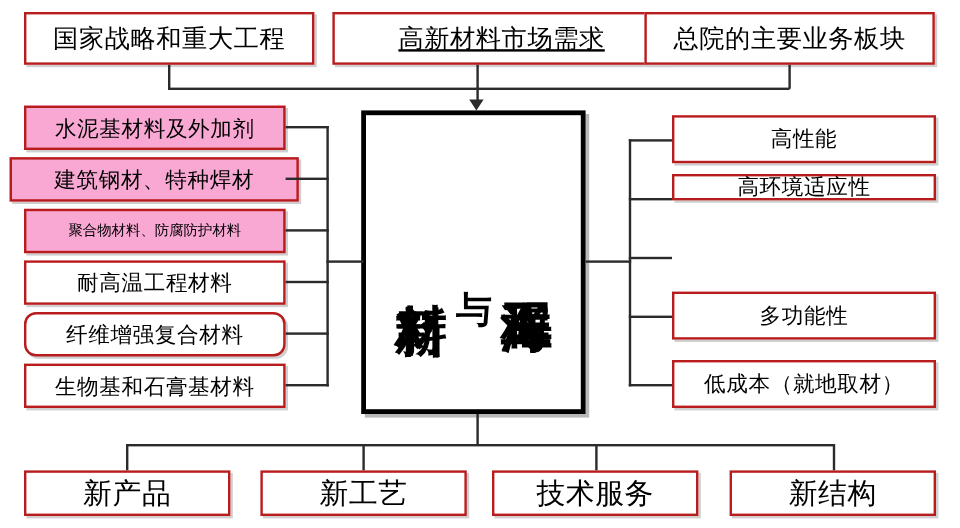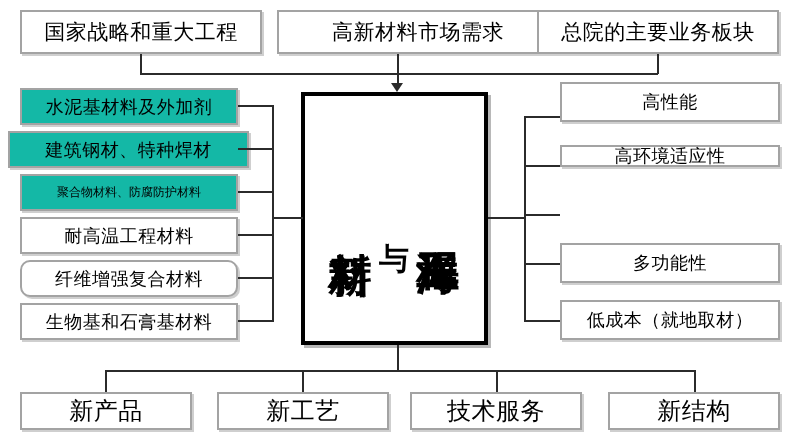--- a/index.html
+++ b/index.html
@@ -9,30 +9,30 @@
     font-family:"DejaVu Sans","Liberation Sans",sans-serif;
     overflow:hidden;
   }
   #stage{position:relative;width:800px;height:440px;}
 
   
   .box{
     position:absolute;
     box-sizing:border-box;
     background:#ffffff;
-    border:2px solid #a3a3a3;
+    border:2px solid #b91c1c;
     display:flex;align-items:center;justify-content:center;
     color:#000;
     letter-spacing:0.5px;
     white-space:nowrap;
   }
   .box.shadowed{
     box-shadow:2px 2px 0 0 #cfcfcf;
   }
-  .box.gray{background:#14b8a6;text-align:center;}
+  .box.gray{background:#f9a8d4;text-align:center;}
 
   .top-box{font-size:21px;}
   .side-box{font-size:18px;}
   .side-box.small{font-size:12px;letter-spacing:0px;}
   .bottom-box{font-size:24px;}
 
   
   .center-box{
     position:absolute;
     box-sizing:border-box;
@@ -70,21 +70,21 @@
 </style>
 </head>
 <body>
 
 <div id="stage">
 
   <div class="box top-box shadowed" style="left:20px;top:10px;width:242px;height:44px;">
     <span>国家战略和重大工程</span>
   </div>
 
-  <div class="box top-box shadowed" style="left:277px;top:10px;width:282px;height:44px;">
+  <div class="box top-box shadowed" style="left:277px;top:10px;width:282px;height:44px;text-decoration:underline;">
     <span>高新材料市场需求</span>
   </div>
 
   <div class="box top-box shadowed" style="left:537px;top:10px;width:242px;height:44px;">
     <span>总院的主要业务板块</span>
   </div>
 
   <div class="ln vln" style="left:140px;top:54px;height:20px;"></div>
   <div class="ln vln" style="left:397px;top:54px;height:20px;"></div>
   <div class="ln vln" style="left:657px;top:54px;height:20px;"></div>
@@ -123,21 +123,21 @@
   <div class="ln hln" style="left:238px;top:148px;width:36px;"></div>
   <div class="ln hln" style="left:238px;top:191px;width:36px;"></div>
   <div class="ln hln" style="left:238px;top:234px;width:36px;"></div>
   <div class="ln hln" style="left:238px;top:277px;width:36px;"></div>
   <div class="ln hln" style="left:238px;top:320px;width:36px;"></div>
 
   <div class="ln vln" style="left:272px;top:105px;height:217px;"></div>
 
   <div class="ln hln" style="left:272px;top:217px;width:31px;"></div>
 
-  <div class="box side-box shadowed" style="left:560px;top:82px;width:220px;height:40px;">
+  <div class="box side-box shadowed" style="left:560px;top:96px;width:220px;height:40px;">
     <span>高性能</span>
   </div>
   <div class="box side-box shadowed" style="left:560px;top:145px;width:220px;height:22px;">
     <span>高环境适应性</span>
   </div>
   <div class="box side-box shadowed" style="left:560px;top:243px;width:220px;height:40px;">
     <span>多功能性</span>
   </div>
   <div class="box side-box shadowed" style="left:560px;top:300px;width:220px;height:40px;">
     <span>低成本（就地取材）</span>

